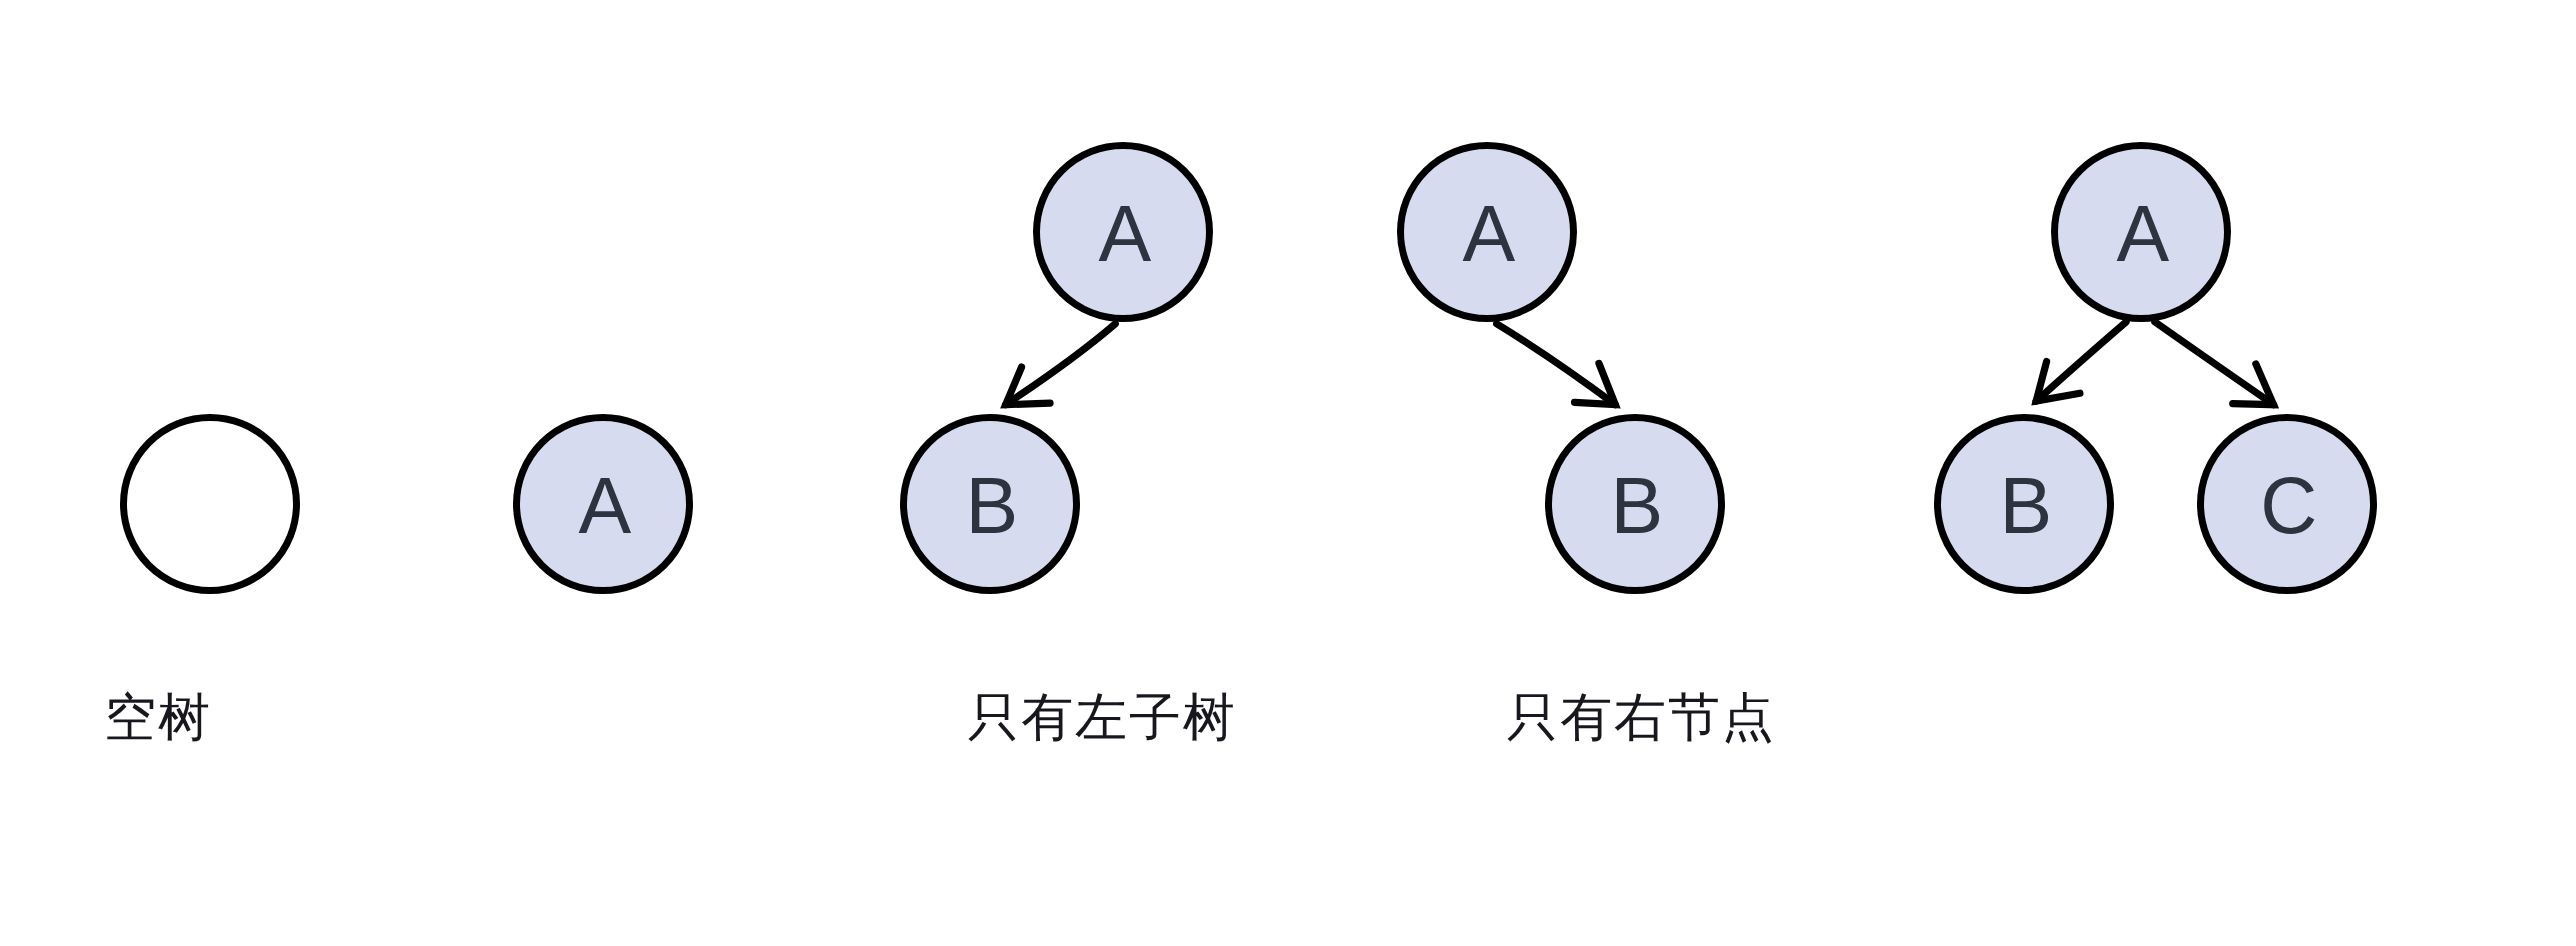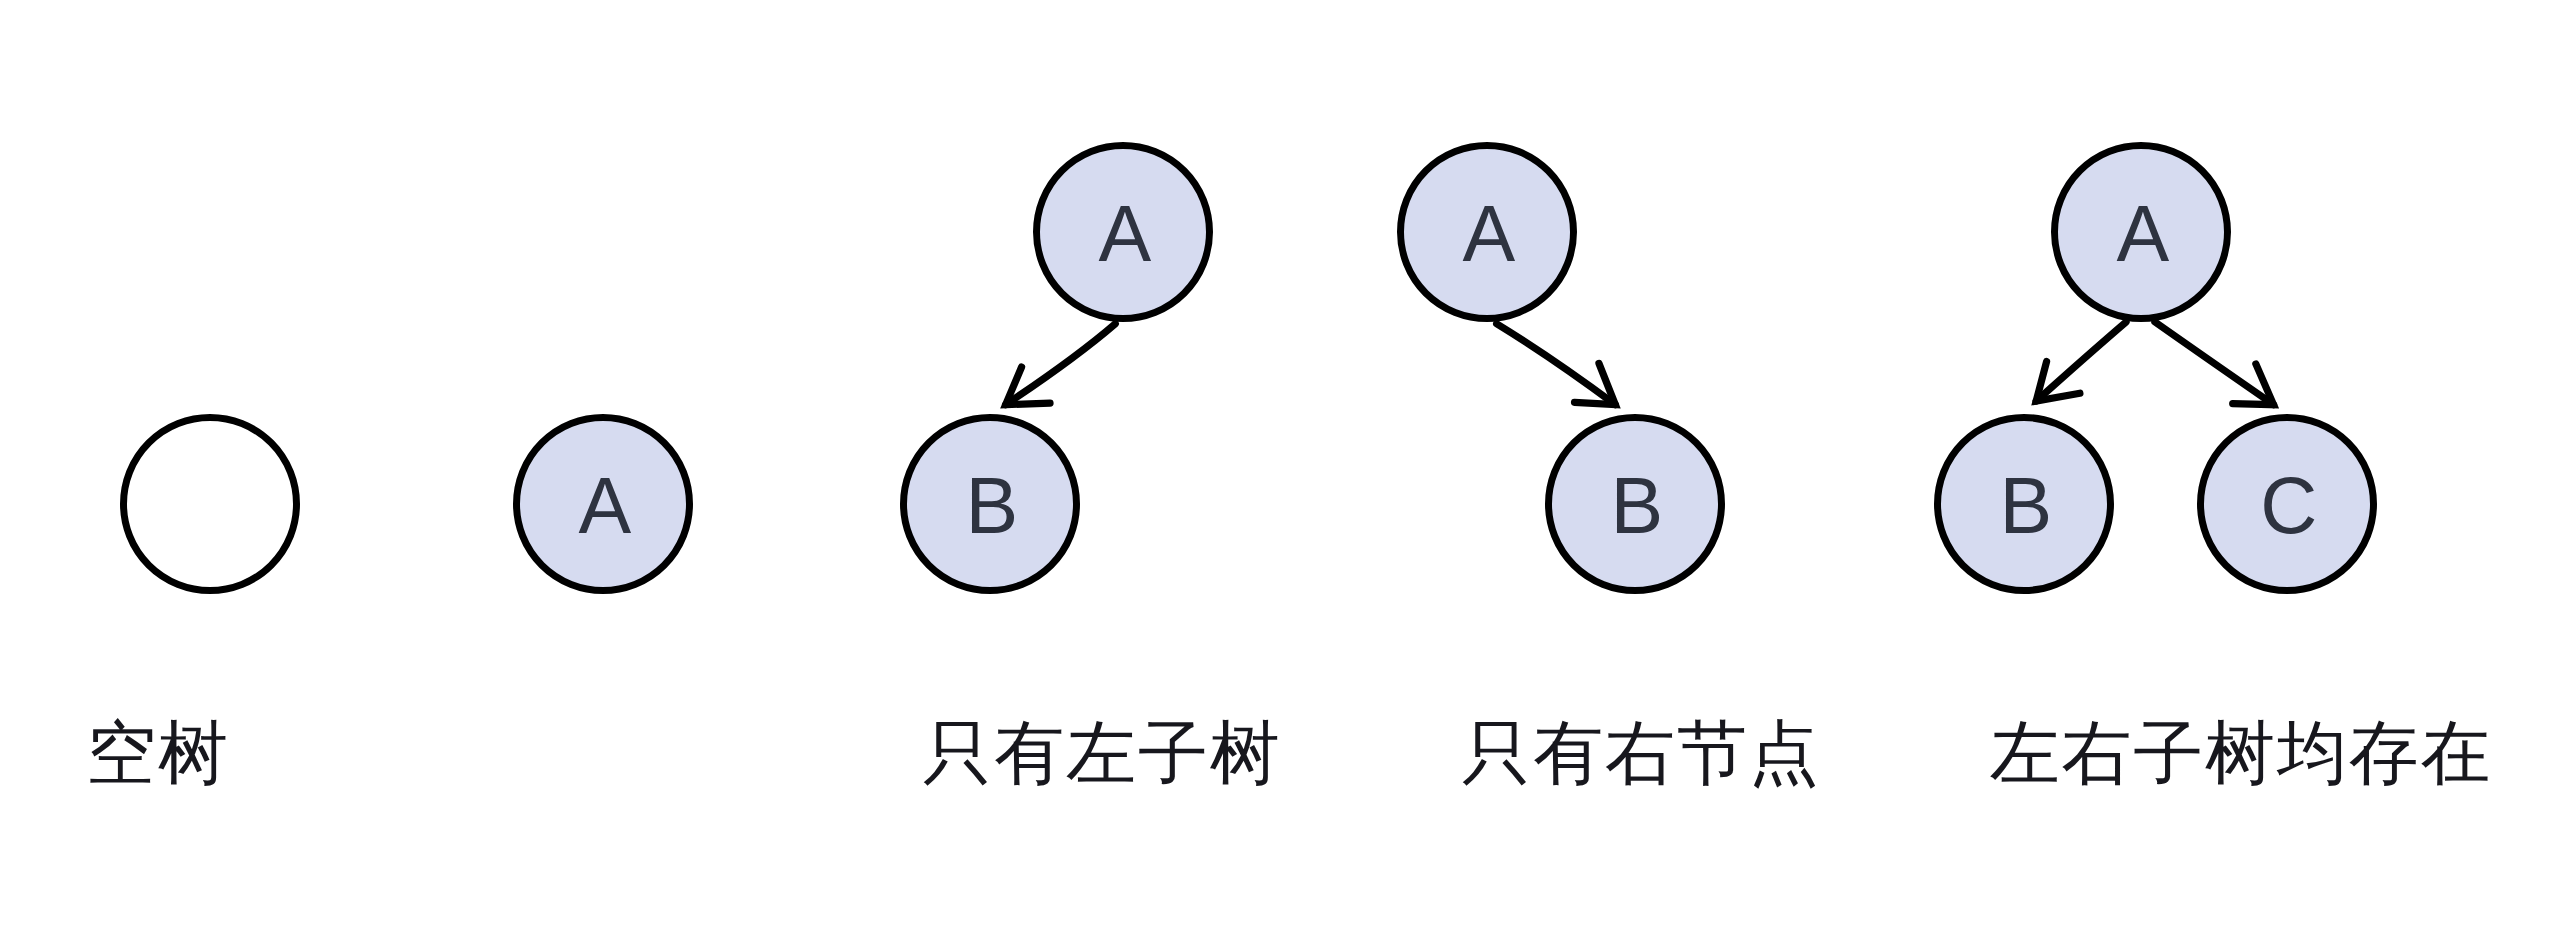--- a/index.html
+++ b/index.html
@@ -55,28 +55,29 @@
   .node-letter {
     font-size: 79px;
     line-height: 1;
     color: var(--node-text);
     padding-left: 3.6px;
     padding-top: 3.6px;
     user-select: none;
   }
   .case-label {
     position: absolute;
-    top: 718px;
+    top: 692px;
     transform: translateX(-50%);
-    font-size: 70px;
+    font-size: 52px;
     line-height: 1;
     letter-spacing: 1.8px;
     color: var(--label-text);
     white-space: nowrap;
     user-select: none;
+    font-family: Liberation Serif, serif;
   }
 </style>
 </head>
 <body>
 
 <div class="canvas">
 
   <svg class="edges-layer" width="2576" height="946" viewBox="0 0 2864 1052" xmlns="http://www.w3.org/2000/svg">
     <defs>
       <marker id="ah" viewBox="-60 -60 120 120" markerWidth="120" markerHeight="120" refX="0" refY="0" orient="auto" markerUnits="userSpaceOnUse">
@@ -115,16 +116,15 @@
   <div class="node" style="left:1934px; top:414px">
     <span class="node-letter">B</span>
   </div>
   <div class="node" style="left:2197px; top:414px">
     <span class="node-letter">C</span>
   </div>
 
   <div class="case-label" style="left:158px">空树</div>
   <div class="case-label" style="left:1102px">只有左子树</div>
   <div class="case-label" style="left:1641px">只有右节点</div>
-  <div class="case-label" style="left:2241px">左右子树均存在</div>
 
 </div>
 
 
 </body></html>

